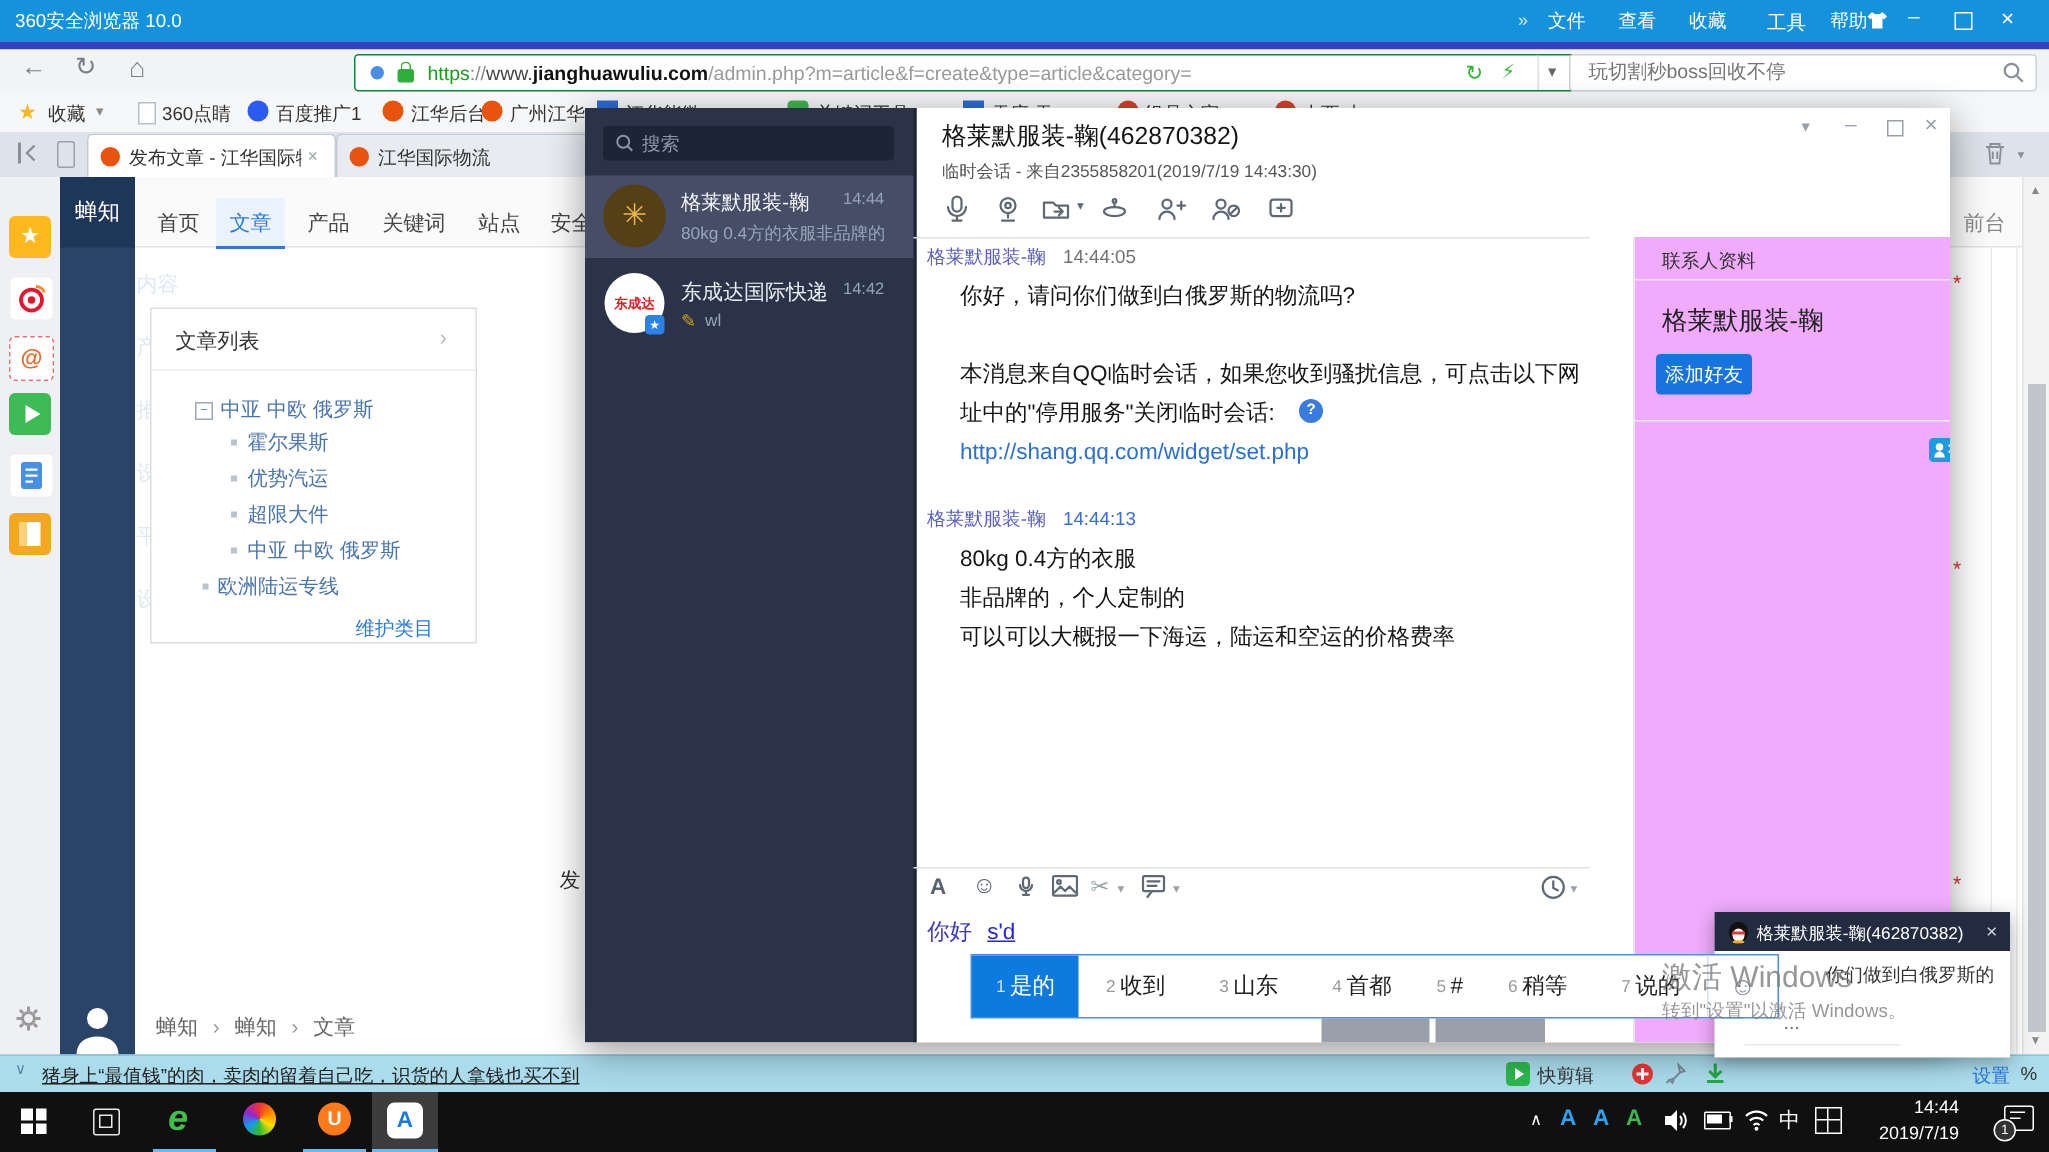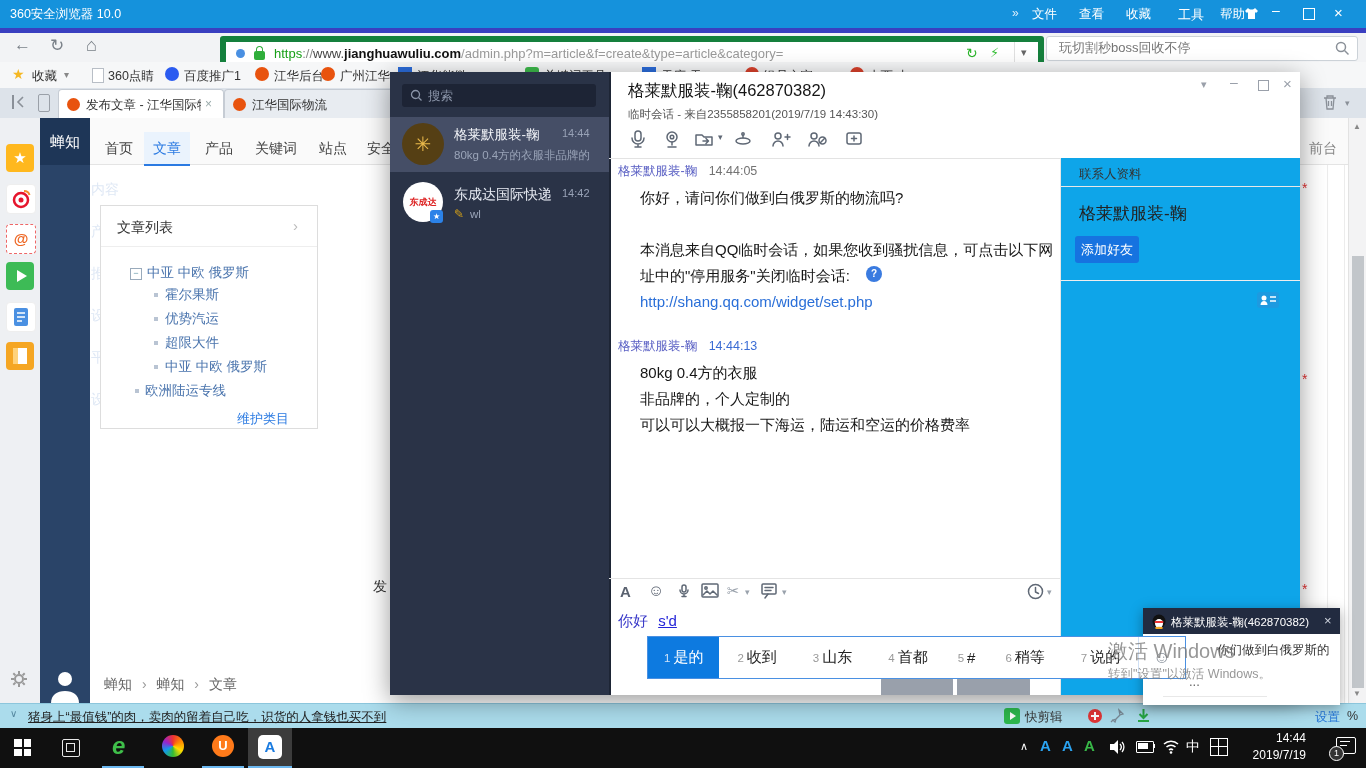--- a/index.html
+++ b/index.html
@@ -51,21 +51,21 @@
     <span class="abs" style="left:1272px;top:2px;font-size:14px;">–</span>
     <span class="abs" style="left:1303px;top:8px;width:10px;height:10px;border:1.5px solid #fff;"></span>
     <span class="abs" style="left:1334px;top:4px;font-size:15px;">×</span>
   </div>
   <div class="abs accentline"></div>
 
   <div class="abs toolbar">
     <span class="abs" style="left:14px;top:2px;font-size:17px;color:#7a8088;">←</span>
     <span class="abs" style="left:50px;top:2px;font-size:17px;color:#7a8088;">↻</span>
     <span class="abs" style="left:86px;top:2px;font-size:18px;color:#7a8088;">⌂</span>
-    <div class="abs" style="left:220px;top:3px;width:812px;height:23px;background:#fff;border:6px solid #15803d;border-radius:3px;">
+    <div class="abs" style="left:236px;top:3px;width:812px;height:23px;background:#fff;border:1px solid #15803d;border-radius:3px;">
       <span class="abs" style="left:10px;top:7px;width:9px;height:9px;border-radius:50%;background:#4a90e2;"></span>
       <span class="abs" style="left:28px;top:9px;width:11px;height:9px;background:#2fae3a;border-radius:2px;"></span>
       <span class="abs" style="left:30px;top:4px;width:5px;height:6px;border:1.5px solid #2fae3a;border-bottom:none;border-radius:4px 4px 0 0;"></span>
       <span class="abs nowrap" style="left:48px;top:4px;font-size:13px;max-width:700px;">
         <span style="color:#18a018;">https</span><span style="color:#888;">://</span><span style="color:#444;">www.</span><span style="color:#111;font-weight:bold;">jianghuawuliu.com</span><span style="color:#9a9a9a;">/admin.php?m=article&amp;f=create&amp;type=article&amp;category=</span>
       </span>
       <span class="abs" style="left:740px;top:3px;font-size:14px;color:#2ab52a;">↻</span>
       <span class="abs" style="left:764px;top:3px;font-size:13px;color:#3ac03a;">⚡</span>
       <span class="abs" style="left:788px;top:0;height:23px;border-left:1px solid #e0e0e0;"></span>
       <span class="abs" style="left:795px;top:4px;font-size:11px;color:#666;">▾</span>
@@ -342,21 +342,21 @@
         </svg></span>
     <span class="abs" style="left:657px;top:515px;font-size:9px;color:#9aa2ac;">▾</span>
     <div class="abs" style="left:228px;top:540px;font-size:15px;">
       <span style="color:#3838c8;">你好</span>
       <span style="color:#2424d8;text-decoration:underline;margin-left:6px;">s'd</span>
     </div>
 
     <div class="abs gbtn" style="left:491px;top:604px;width:72px;"></div>
     <div class="abs gbtn" style="left:567px;top:604px;width:73px;"></div>
 
-    <div class="abs" style="left:670px;top:86px;width:240px;height:537px;background:#0ea5e9;border-left:1px solid #e6e6e6;">
+    <div class="abs" style="left:699px;top:86px;width:240px;height:537px;background:#f0abfc;border-left:1px solid #e6e6e6;">
       <span class="abs" style="left:18px;top:8px;font-size:12.5px;color:#333;">联系人资料</span>
       <div class="abs" style="left:0;top:28px;width:240px;border-top:1px solid #e8e8e8;"></div>
       <span class="abs" style="left:18px;top:44px;font-size:17px;color:#222;">格莱默服装-鞠</span>
       <div class="abs" style="left:14px;top:78px;width:64px;height:27px;background:#1673e0;border-radius:3px;color:#fff;font-size:13px;text-align:center;line-height:27px;">添加好友</div>
       <div class="abs" style="left:0;top:122px;width:240px;border-top:1px solid #eee;"></div>
 
       <span class="abs" style="left:196px;top:134px;width:22px;height:16px;background:#1e9ae0;border-radius:3px;">
         <svg width="22" height="16">
             <circle cx="7" cy="6" r="2.5" fill="#fff"></circle>
             <path d="M3.5 13c0-2.5 1.8-4 3.5-4s3.5 1.5 3.5 4z" fill="#fff"></path>

